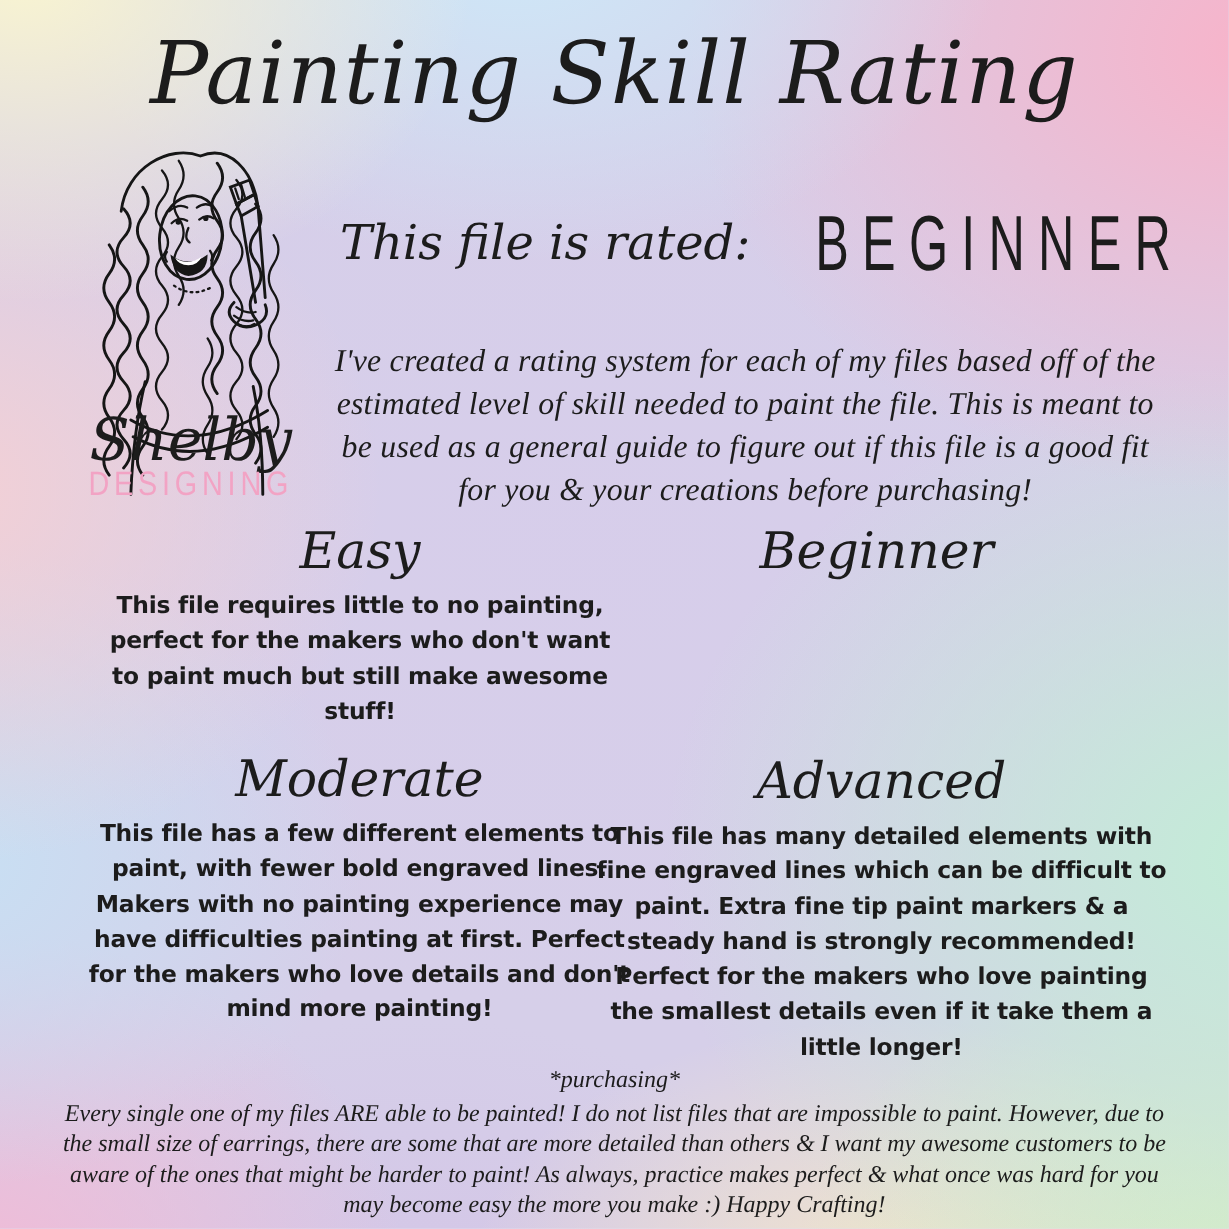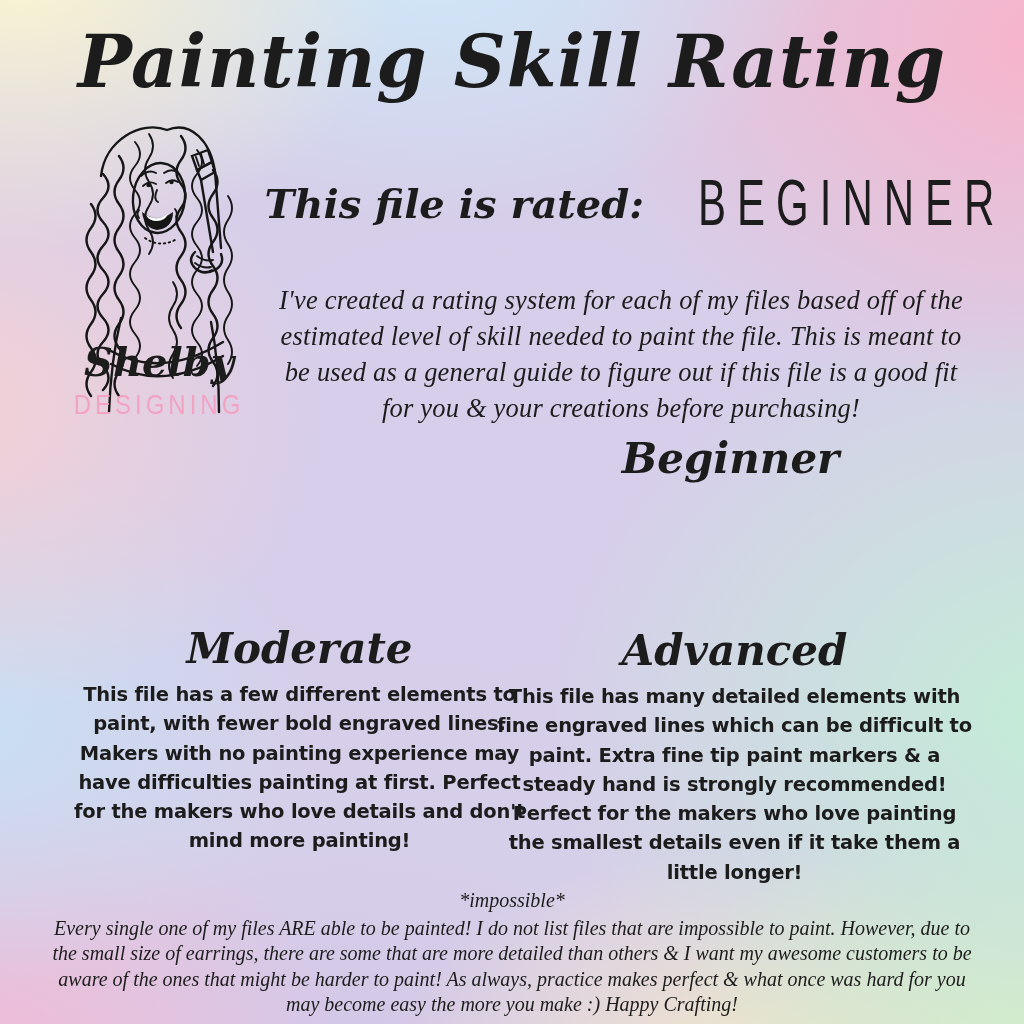--- a/index.html
+++ b/index.html
@@ -19,36 +19,36 @@
       radial-gradient(ellipse 500px 430px at -4% 40%,  rgba(246,208,211,0.90) 0%, rgba(246,208,211,0) 72%),
       radial-gradient(ellipse 480px 380px at -4% 70%,  rgba(198,225,244,0.92) 0%, rgba(198,225,244,0) 72%),
       radial-gradient(ellipse 500px 400px at -2% 104%, rgba(243,184,212,0.92) 0%, rgba(243,184,212,0) 72%),
       radial-gradient(ellipse 680px 560px at 103% 70%, rgba(194,238,214,0.95) 0%, rgba(194,238,214,0) 74%),
       radial-gradient(ellipse 520px 380px at 102% 104%,rgba(214,240,194,0.95) 0%, rgba(214,240,194,0) 74%),
       radial-gradient(ellipse 480px 300px at 72% 104%, rgba(246,231,198,0.85) 0%, rgba(246,231,198,0) 72%),
       radial-gradient(ellipse 460px 300px at 34% 104%, rgba(211,196,230,0.80) 0%, rgba(211,196,230,0) 72%),
       radial-gradient(ellipse 760px 520px at 48% 44%,  rgba(215,205,235,0.70) 0%, rgba(215,205,235,0) 76%);
   }
 
-  .script { font-family:"DejaVu Serif", cursive; font-style:italic; font-weight:700; }
+  .script { font-family:"DejaVu Serif", cursive; font-style:italic; font-weight:400; }
   .serif  { font-family:"Liberation Serif", serif;font-style:italic; }
   .round  { font-family:"DejaVu Sans", sans-serif; font-weight:700; }
 
   .page-title {
     position:absolute; left:0; top:22px; width:100%;
     text-align:center; font-size:72px; letter-spacing:1px;
     line-height:1.1;
   }
 
   
   .logo { position:absolute; left:45px; top:112px; width:228px; height:334px; }
   .logo svg { position:absolute; left:0; top:0; width:100%; height:100%; }
   .logo-script {
     position:absolute; left:0; top:226px; width:100%;
-    text-align:center; font-size:40px;
+    text-align:center; font-size:49px;
   }
   .logo-caps {
     position:absolute; left:0; top:276px; width:100%;
     text-align:center; font-size:24px; letter-spacing:4px;
     color:#f2a3c4; font-family:"Liberation Sans", sans-serif;
     transform:scaleY(1.18); transform-origin:top center;
   }
 
   
   .rated-row {
@@ -145,33 +145,37 @@
     <div class="logo-caps">DESIGNING</div>
   </div>
 
   <div class="rated-row">
     <span class="rated-label script">This file is rated:</span>
     <span class="rated-value">BEGINNER</span>
   </div>
 
   <p class="intro serif">I've created a rating system for each of my files based off of the estimated level of skill needed to paint the file. This is meant to be used as a general guide to figure out if this file is a good fit for you &amp; your creations before purchasing!</p>
 
+  <section class="skill skill-easy">
+    <h2 class="script">Easy</h2>
+    <p class="round">This file requires little to no painting, perfect for the makers who don't want to paint much but still make awesome stuff!</p>
+  </section>
 
   <section class="skill skill-beginner">
     <h2 class="script">Beginner</h2>
   </section>
 
   <section class="skill skill-advanced">
     <h2 class="script">Advanced</h2>
     <p class="round">This file has many detailed elements with fine engraved lines which can be difficult to paint. Extra fine tip paint markers &amp; a steady hand is strongly recommended! Perfect for the makers who love painting the smallest details even if it take them a little longer!</p>
   </section>
 
   <section class="skill skill-moderate">
     <h2 class="script">Moderate</h2>
     <p class="round">This file has a few different elements to paint, with fewer bold engraved lines. Makers with no painting experience may have difficulties painting at first. Perfect for the makers who love details and don't mind more painting!</p>
   </section>
 
   <footer class="disclaimer serif">
-    <div class="d-title">*impossible*</div>
+    <div class="d-title">*purchasing*</div>
     <div class="d-body">Every single one of my files ARE able to be painted! I do not list files that are impossible to paint. However, due to the small size of earrings, there are some that are more detailed than others &amp; I want my awesome customers to be aware of the ones that might be harder to paint! As always, practice makes perfect &amp; what once was hard for you may become easy the more you make :)  Happy Crafting!</div>
   </footer>
 
 </div>
 
 </body></html>

